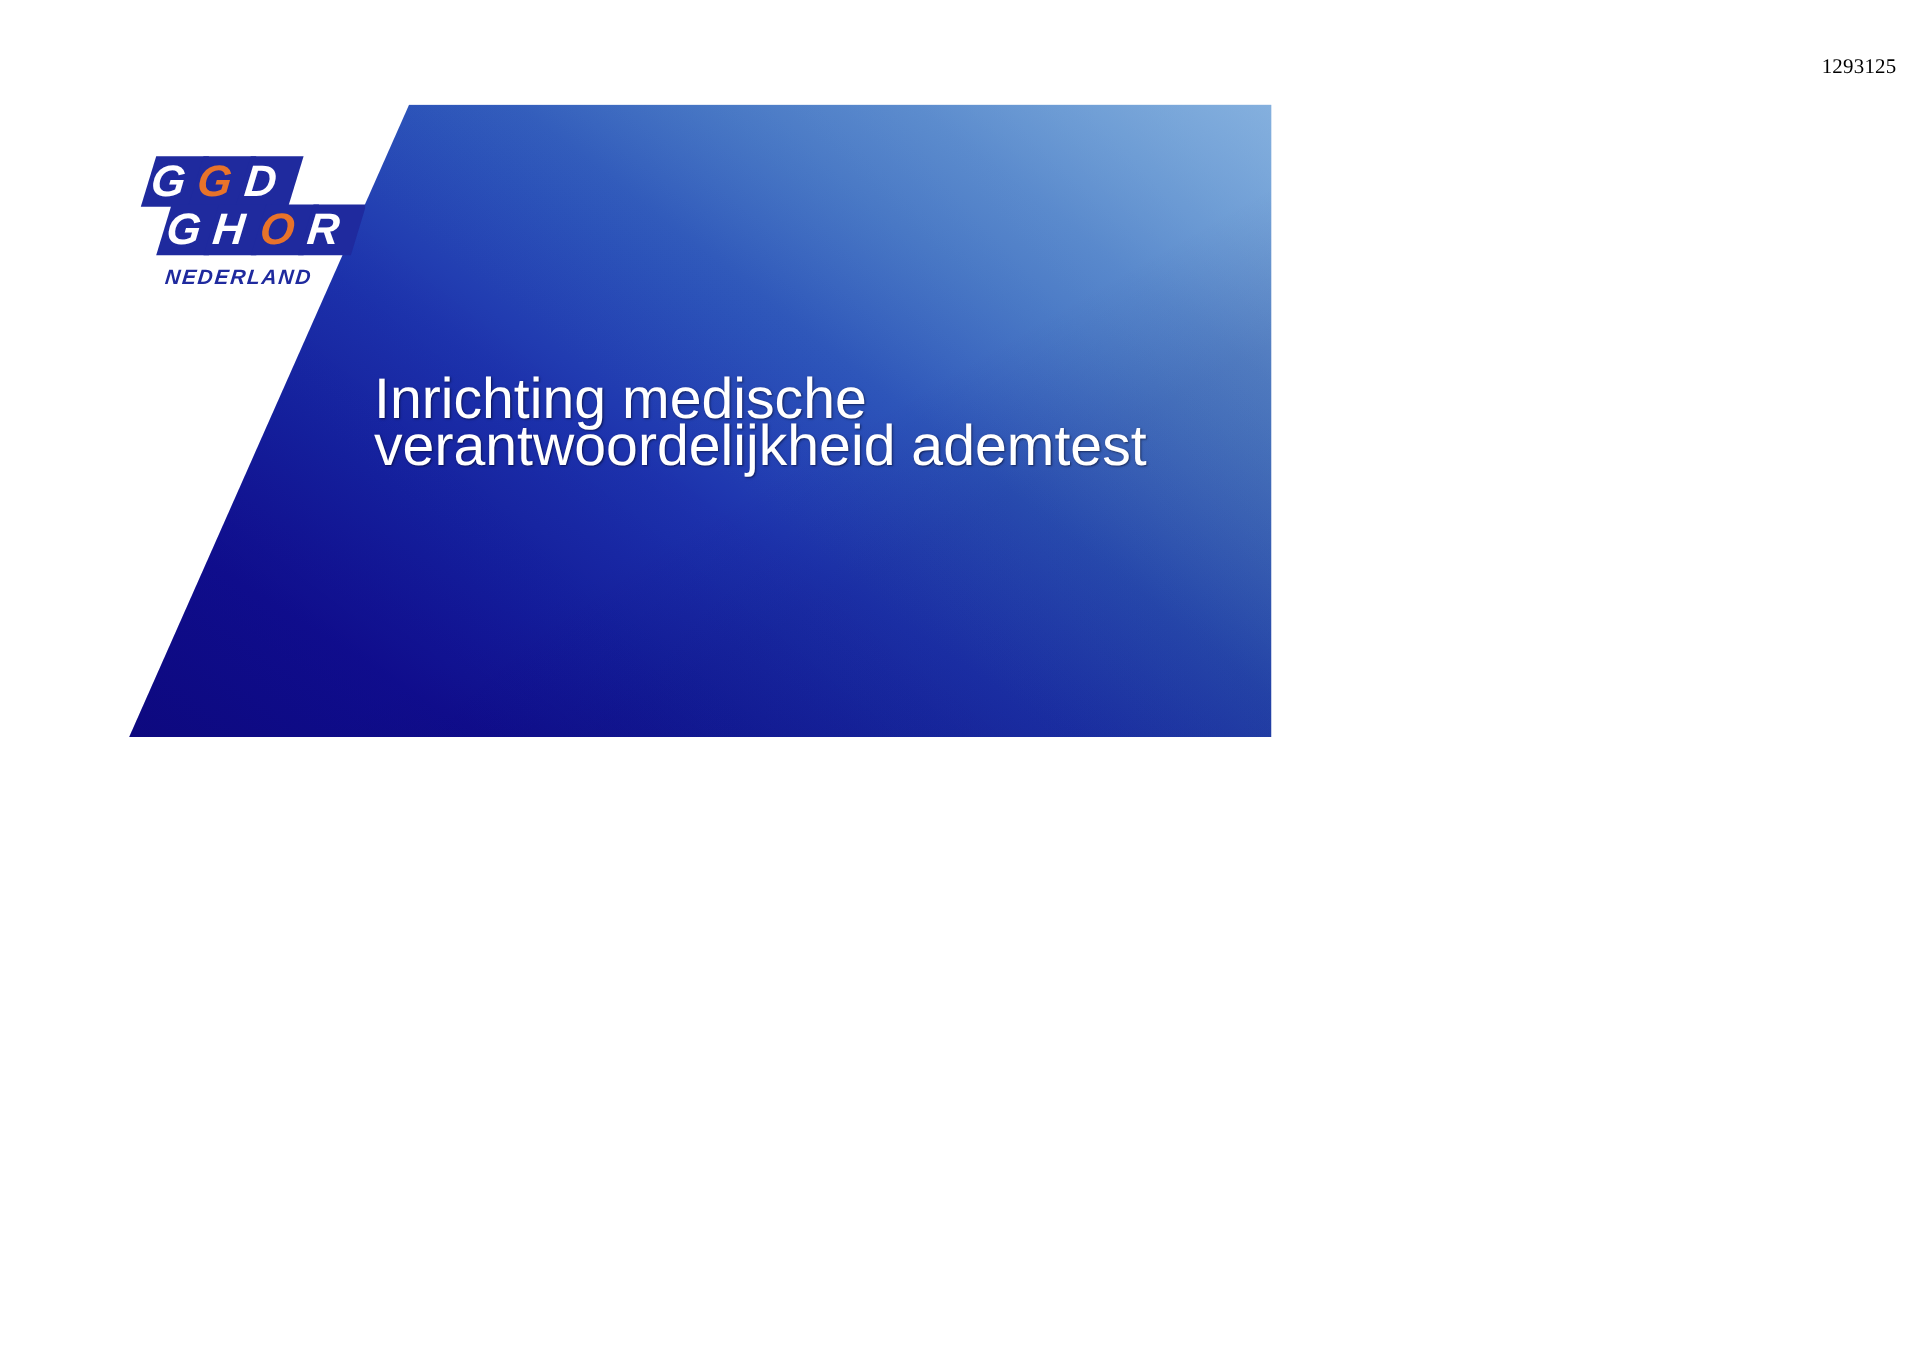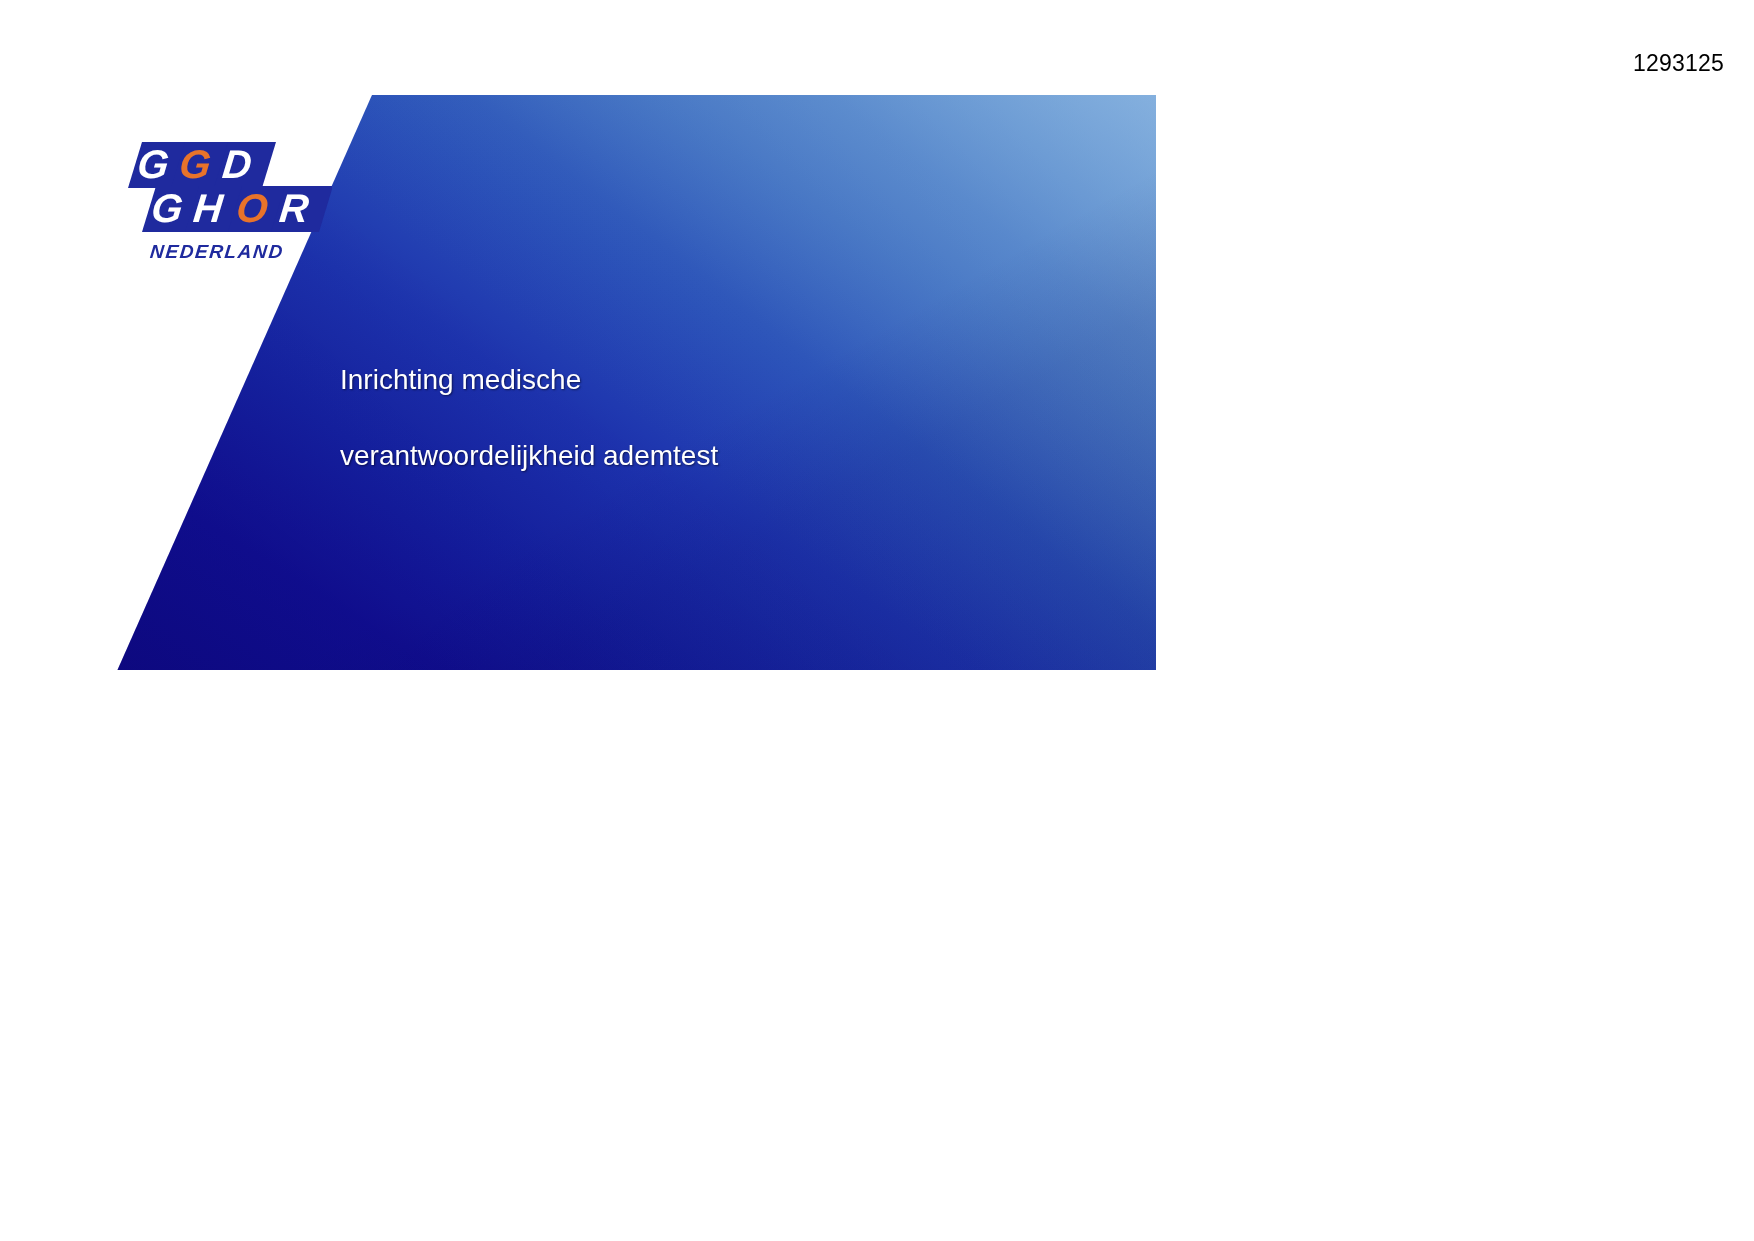--- a/index.html
+++ b/index.html
@@ -13,22 +13,22 @@
     position: relative;
     font-family: "Liberation Sans", sans-serif;
     overflow: hidden;
   }
 
   
   #page-number {
     position: absolute;
     top: 50px;
     right: 30px;
-    font-family: Liberation Sans, sans-serif;
-    font-size: 23px;
+    font-family: Liberation Serif, serif;
+    font-size: 19px;
     color: #000000;
     letter-spacing: 0.2px;
     white-space: nowrap;
   }
 
   
   #slide {
     position: absolute;
     left: 82px;
     top: 95px;
@@ -94,22 +94,22 @@
   }
 
   
   #slide-title {
     position: absolute;
     left: 258px;
     top: 247px;
     width: 760px;
     color: #ffffff;
     font-family: "Liberation Sans", sans-serif;
-    font-size: 28px;
-    line-height: 76px;
+    font-size: 52px;
+    line-height: 43px;
     font-weight: 400;
     text-shadow: 1px 1px 2px rgba(0,0,20,0.55);
     white-space: pre-line;
   }
 
   
   #logo {
     position: absolute;
     left: 40px;
     top: 45px;

